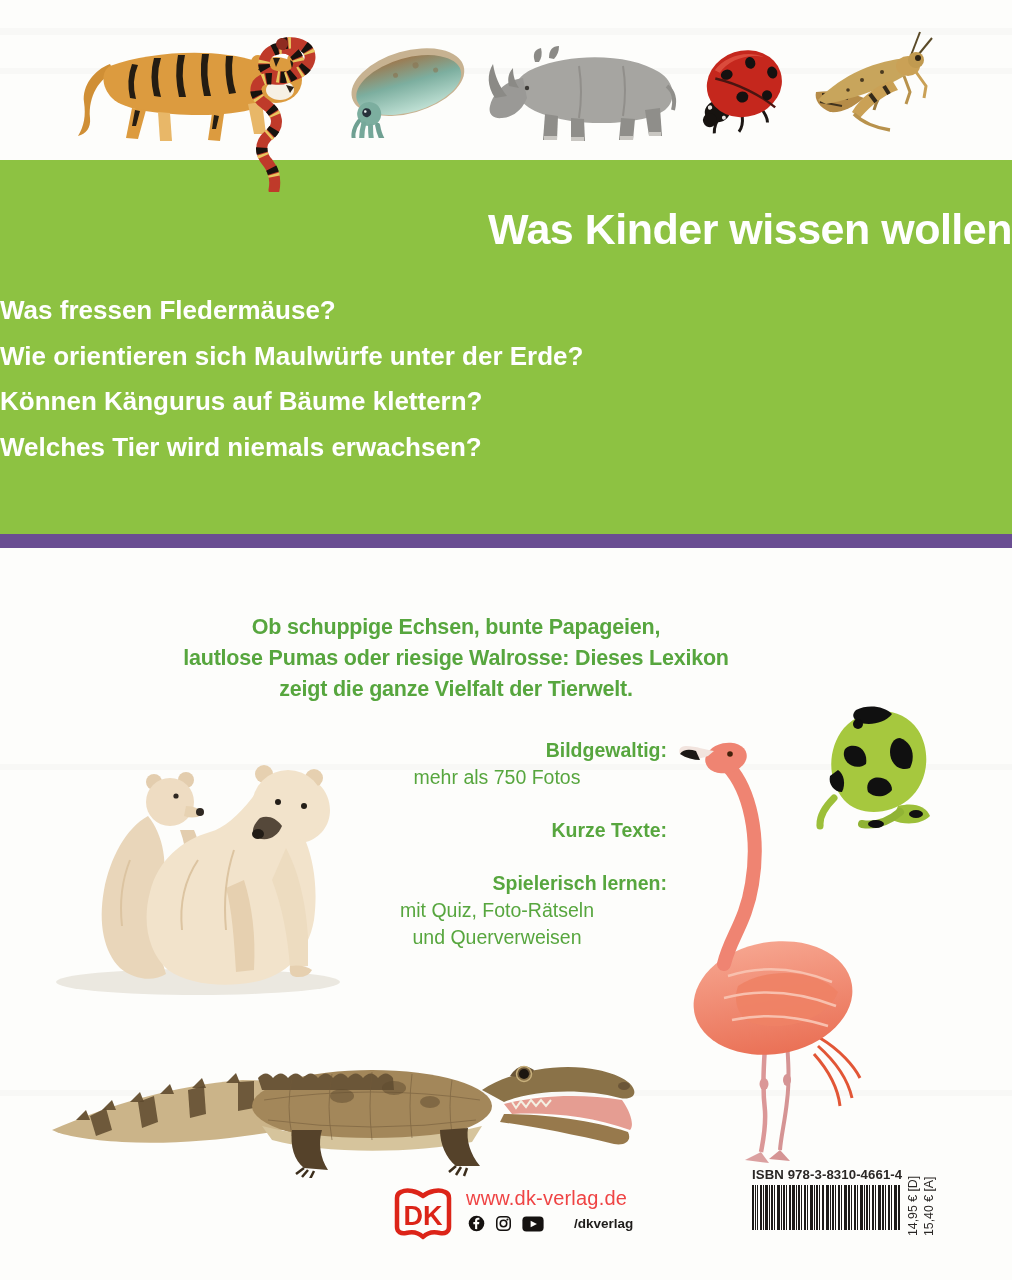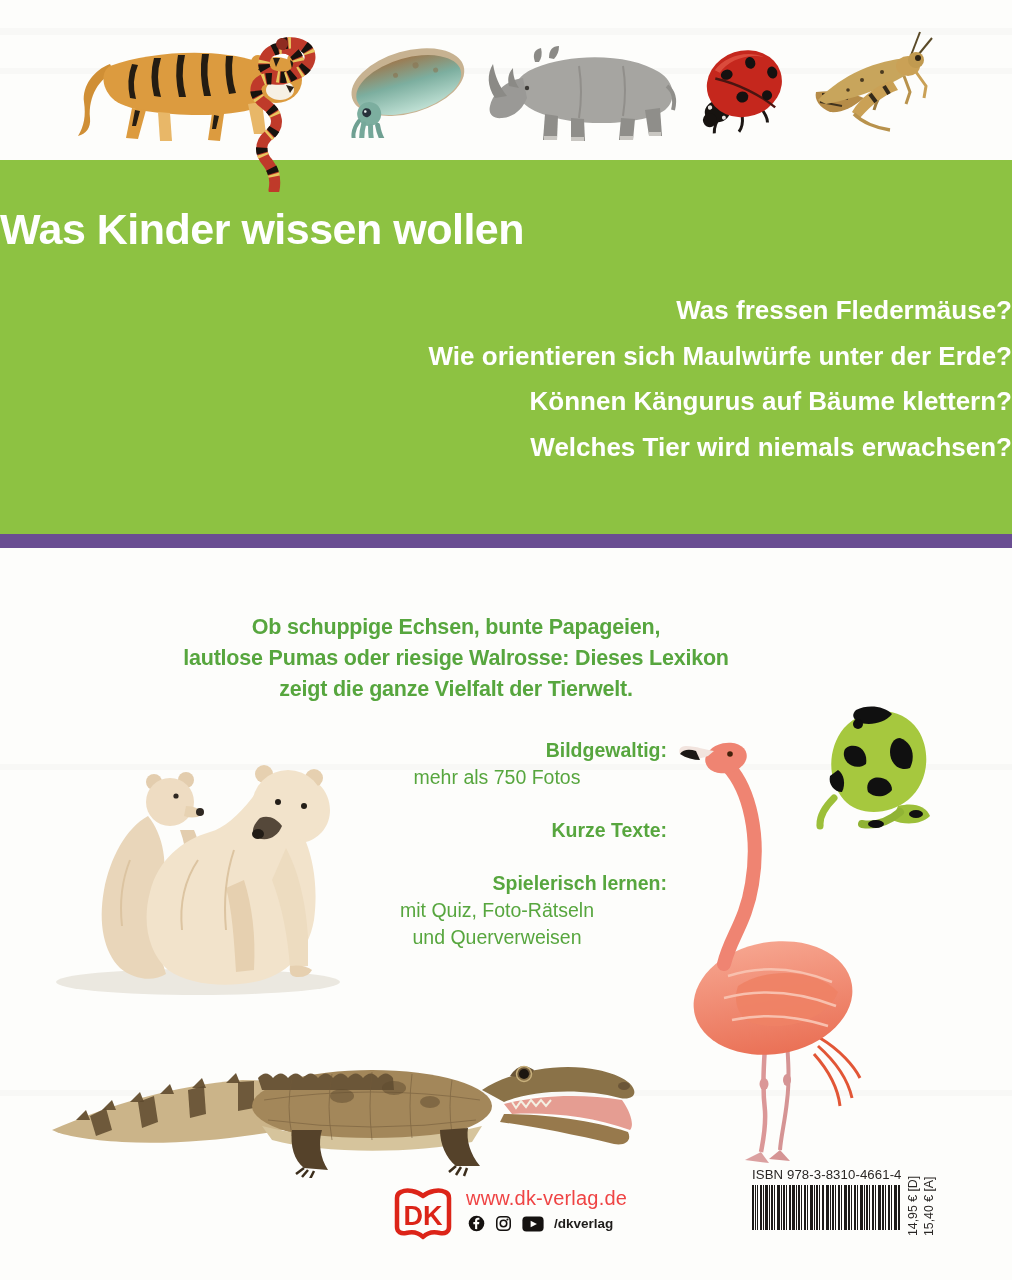--- a/index.html
+++ b/index.html
@@ -7,39 +7,39 @@
         font-family:"Liberation Sans",sans-serif;margin:0 auto;}
   
   .green-band{position:absolute;left:0;top:160px;width:1012px;height:374px;background:#8dc242;z-index:1;}
   .purple-stripe{position:absolute;left:0;top:534px;width:1012px;height:14px;background:#6a4e92;z-index:1;}
   
   .scanline{position:absolute;left:0;width:1012px;background:#8a8a7a;opacity:.04;z-index:0;}
   
   .top-strip{position:absolute;left:0;top:0;width:1012px;height:160px;z-index:3;}
   .top-strip svg{position:absolute;}
   
-  .headline{position:absolute;left:0;top:205px;width:1012px;text-align:left;color:#ffffff;
+  .headline{position:absolute;left:0;top:205px;width:1012px;text-align:right;color:#ffffff;
             font-size:43px;font-weight:bold;letter-spacing:-0.5px;z-index:2;}
-  .questions{position:absolute;left:0;top:288px;width:1012px;text-align:right;color:#ffffff;
+  .questions{position:absolute;left:0;top:288px;width:1012px;text-align:left;color:#ffffff;
              font-size:26px;font-weight:bold;line-height:45.5px;z-index:2;}
   
   .intro{position:absolute;left:0;top:612px;width:912px;text-align:center;color:#57a63e;
          font-size:21.5px;font-weight:bold;line-height:31px;letter-spacing:-0.2px;z-index:2;}
   .features{position:absolute;left:327px;top:737px;width:340px;text-align:center;color:#57a63e;z-index:2;}
   .feature{margin-bottom:26px;}
   .feature-title{font-size:19.5px;font-weight:bold;line-height:27px;text-align:right;}
   .feature-line{font-size:19.5px;font-weight:normal;line-height:27px;text-align:center;}
   
   .photo{position:absolute;z-index:2;}
   
   .footer-logo{position:absolute;left:393px;top:1185px;z-index:4;}
   .website{position:absolute;left:466px;top:1187px;font-size:20px;color:#ef4444;letter-spacing:0.2px;z-index:4;}
   .social-row{position:absolute;left:468px;top:1215px;display:flex;align-items:center;gap:10px;z-index:4;}
-  .social-handle{font-size:13.5px;font-weight:bold;color:#1e1c1a;margin-left:0;}
-  .isbn-block{position:absolute;left:748px;top:1167px;width:200px;height:72px;z-index:4;}
+  .social-handle{font-size:13.5px;font-weight:bold;color:#1e1c1a;margin-left:20px;}
+  .isbn-block{position:absolute;left:748px;top:1167px;width:200px;height:72px;z-index:4;font-weight:bold;}
   .isbn-label{position:absolute;left:4px;top:0;font-size:13.2px;color:#2a2725;letter-spacing:0.1px;}
   .barcode{position:absolute;left:4px;top:18px;}
   .prices{position:absolute;left:903px;top:1166px;width:44px;height:70px;z-index:4;}
   .price{position:absolute;top:70px;width:70px;font-size:12.3px;color:#2a2725;white-space:nowrap;
          transform:rotate(-90deg);transform-origin:0 0;}
   .price-d{left:3px;} .price-a{left:19px;}
 </style>
 </head>
 <body>
 

